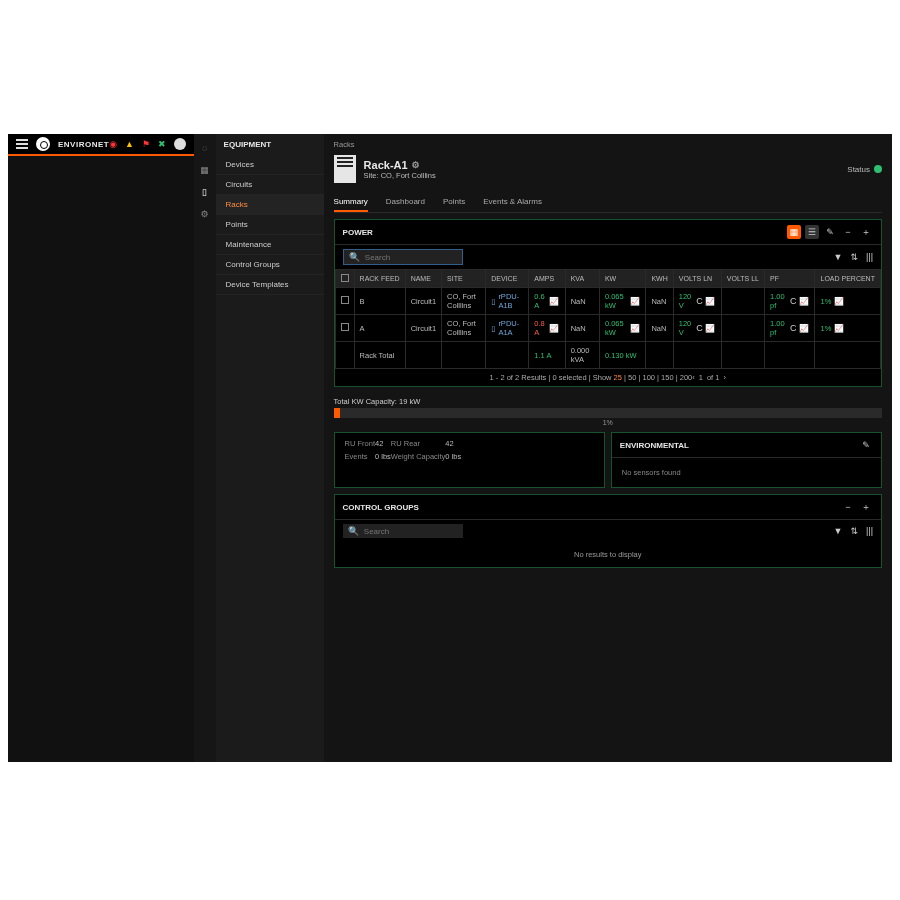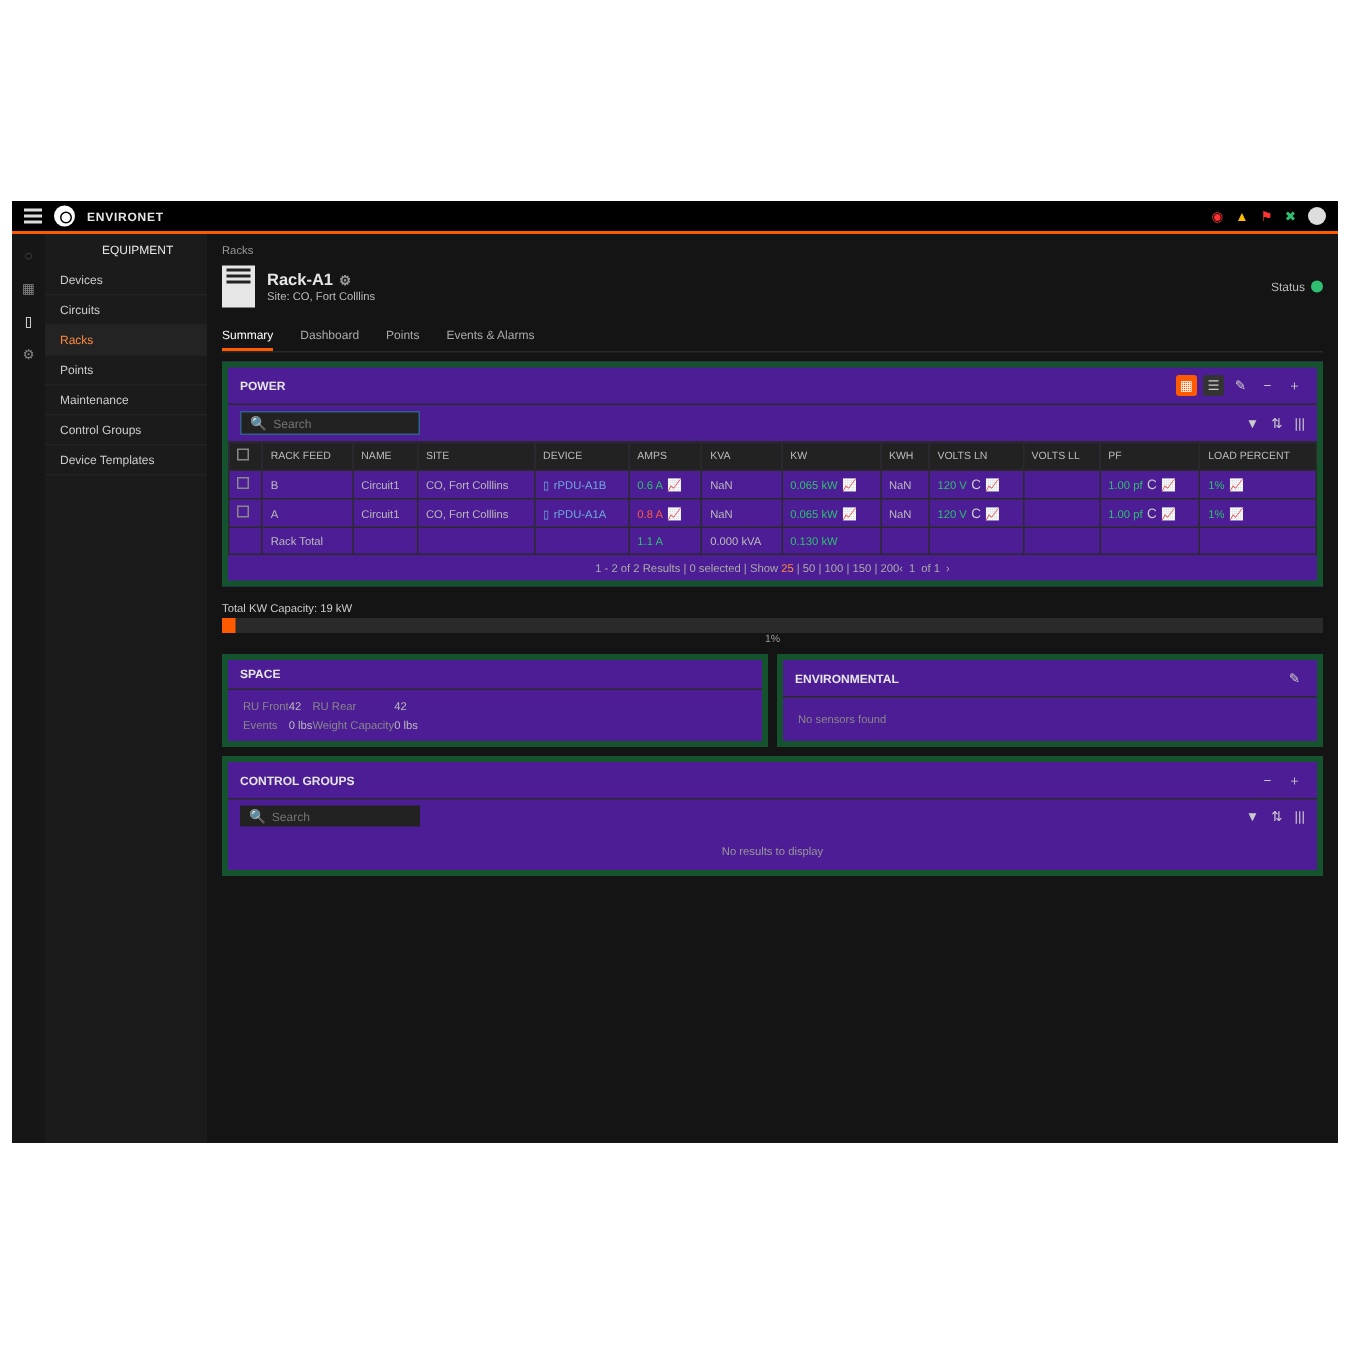--- a/index.html
+++ b/index.html
@@ -11,21 +11,21 @@
     height: 900px;
     position: relative;
     overflow: hidden;
   }
   
   .app {
     position: absolute;
     top: 134px; left: 8px; right: 8px; bottom: 138px;
     background: #111;
     display: flex;
-    flex-direction: column;
+    flex-direction: row;
     font-size: 9px;
   }
   
   .topbar {
     height: 22px;
     background: #000;
     border-bottom: 2px solid #ff5a00;
     display: flex;
     align-items: center;
     padding: 0 8px;
@@ -43,21 +43,21 @@
   .topbar-right .tools { color:#2fbf71; }
   .topbar-right .user { width:12px;height:12px;border-radius:50%;background:#ddd; }
 
   
   .main { flex:1; display:flex; min-height:0; }
   .leftrail { width:22px; background:#161616; display:flex; flex-direction:column; align-items:center; gap:10px; padding-top:8px; }
   .leftrail .r { width:12px; height:12px; color:#888; display:flex; align-items:center; justify-content:center; cursor:pointer;}
   .leftrail .r.active { color:#fff; }
 
   .sidebar { width:108px; background:#1b1b1b; display:flex; flex-direction:column; }
-  .sidebar-title { padding:6px 8px; font-weight:normal; font-size:8px;margin-left:30px; }
+  .sidebar-title { padding:6px 8px; font-weight:bold; font-size:8px; }
   .sidebar-item { padding:5px 10px; font-size:8px; color:#ccc; cursor:pointer; border-bottom:1px solid #232323;}
   .sidebar-item.active { color:#ff8a3c; background:#232323; }
 
   .content { flex:1; background:#141414; padding:6px 10px 12px 10px; overflow:hidden; display:flex; flex-direction:column; gap:6px;}
 
   
   .bc { font-size:7.5px; color:#999; }
   .headrow { display:flex; align-items:center; justify-content:space-between; }
   .headleft { display:flex; gap:8px; align-items:center;justify-content:space-between; }
   .rackicon { width:22px; height:28px; background:#e6e6e6; position:relative; }
@@ -66,21 +66,21 @@
   .subsite { font-size:7.5px; color:#bbb; }
   .statuswrap { font-size:8px; color:#bbb; display:flex; align-items:center; gap:4px;}
   .statusdot { width:8px;height:8px;border-radius:50%;background:#2fbf71; }
 
   
   .tabs { display:flex; gap:18px; border-bottom:1px solid #2a2a2a; margin-top:4px;}
   .tab { padding:4px 0; font-size:8px; color:#aaa; cursor:pointer; }
   .tab.active { color:#fff; border-bottom:2px solid #ff5a00; }
 
   
-  .panel { background:#4c1d95; border:4px solid #14532d; }
+  .panel { background:#000000; border:1px solid #14532d; }
   .panel-h { display:flex; justify-content:space-between; align-items:center; padding:5px 8px; border-bottom:1px solid #2a2a2a;}
   .panel-h .label { font-size:8px; font-weight:bold; }
   .panel-h .actions { display:flex; gap:4px; align-items:center; }
   .actbtn { width:14px;height:14px;border-radius:2px;display:flex;align-items:center;justify-content:center;font-size:9px;color:#ccc;cursor:pointer;}
   .actbtn.orange { background:#ff5a00; color:#fff; }
   .actbtn.gray { background:#333; }
 
   
   .searchrow { display:flex; justify-content:space-between; align-items:center; padding:4px 8px; gap:8px;}
   .searchbox { display:flex; align-items:center; gap:4px; background:#222; border:1px solid #2f5f8a; padding:2px 6px; width:120px; }
@@ -368,23 +368,20 @@
       <div class="kwwrap">
         <div>Total KW Capacity: 19 kW</div>
         <div class="kwbar">
             <div class="kwfill"></div>
           </div>
         <div class="kwpct">1%</div>
       </div>
 
       <div class="split">
         <div class="panel">
-          <div class="panel-h">
-              <div class="label">SPACE</div>
-            </div>
           <div class="kv">
             <div class="col">
               <div><span class="k">RU Front</span></div>
               <div><span class="k">Events</span></div>
             </div>
             <div class="col">
               <div>42</div>
               <div>0 lbs</div>
             </div>
             <div class="col">

